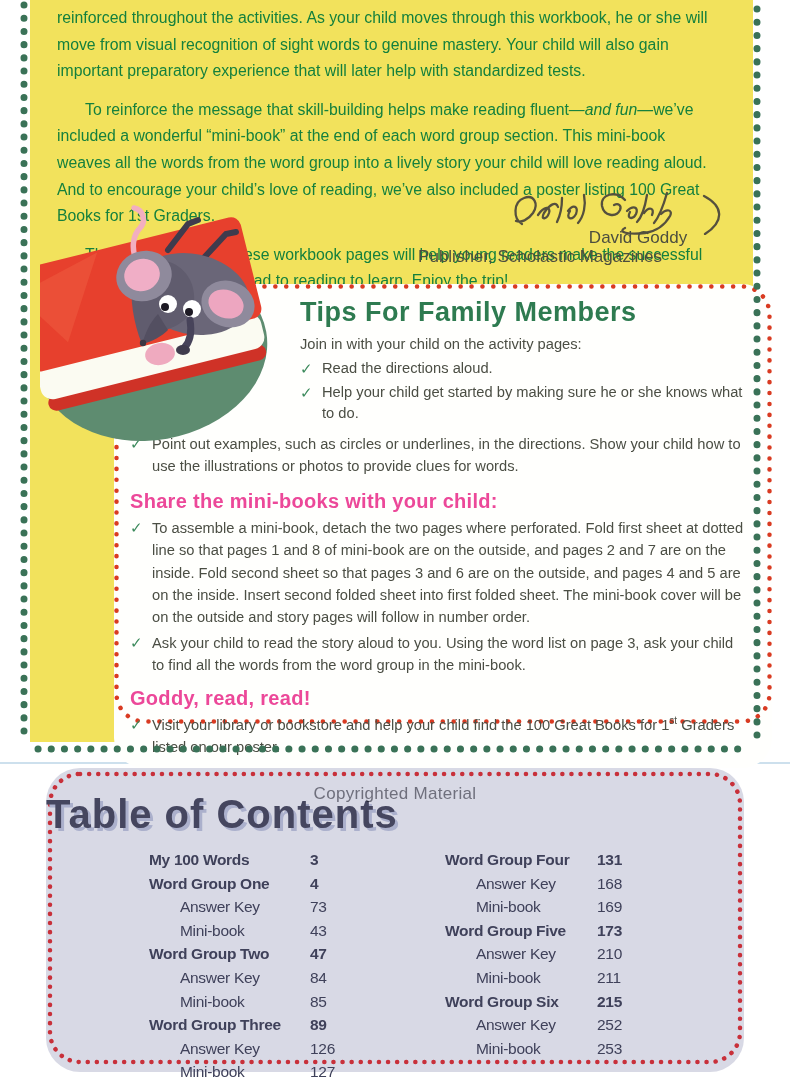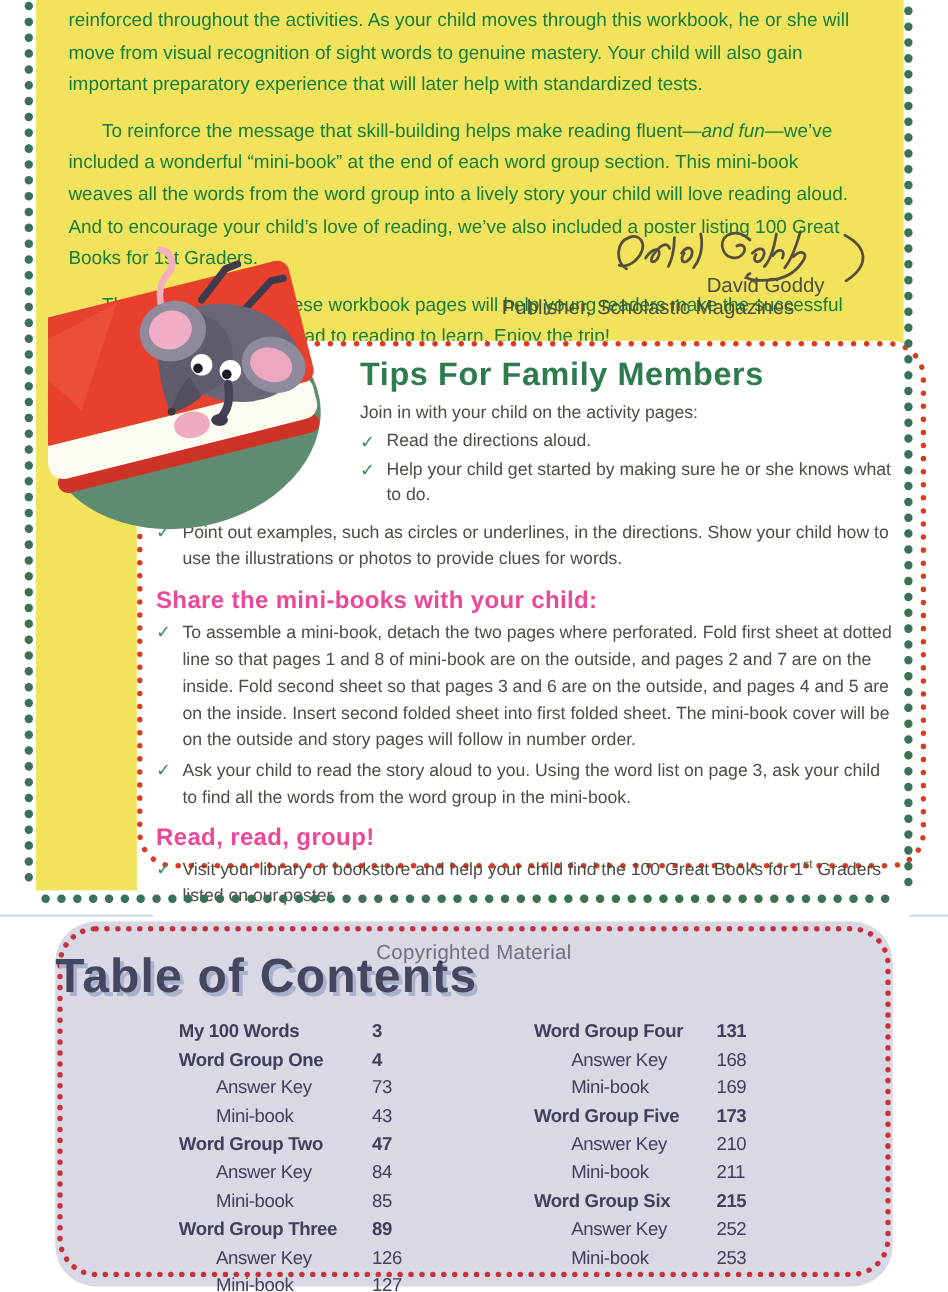--- a/index.html
+++ b/index.html
@@ -141,21 +141,21 @@
         <div class="sec-h">Share the mini-books with your child:</div>
         <div class="bullet wide">
           <span class="chk">✓</span>
           <span class="btxt">To assemble a mini-book, detach the two pages where perforated. Fold first sheet at dotted line so that pages 1 and 8 of mini-book are on the outside, and pages 2 and 7 are on the inside. Fold second sheet so that pages 3 and 6 are on the outside, and pages 4 and 5 are on the inside. Insert second folded sheet into first folded sheet. The mini-book cover will be on the outside and story pages will follow in number order.</span>
         </div>
         <div class="bullet wide">
           <span class="chk">✓</span>
           <span class="btxt">Ask your child to read the story aloud to you. Using the word list on page 3, ask your child to find all the words from the word group in the mini-book.</span>
         </div>
 
-        <div class="sec-h" style="margin-top:9px;">Read, read, group!</div>
+        <div class="sec-h" style="margin-top:9px;">Goddy, read, read!</div>
         <div class="bullet wide">
           <span class="chk">✓</span>
           <span class="btxt"><span>Visit your library or bookstore and help your child find the 100 Great Books for 1</span><sup class="st">st</sup><span> Graders listed on our poster.</span></span>
         </div>
       </div>
     </div>
 
     <div class="p1-watermark">Copyrighted Material</div>
   </div>
 

